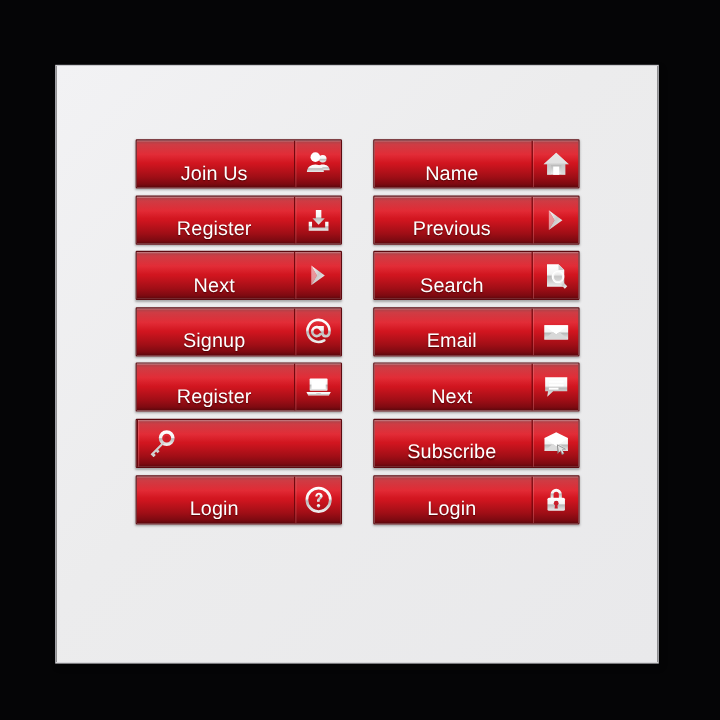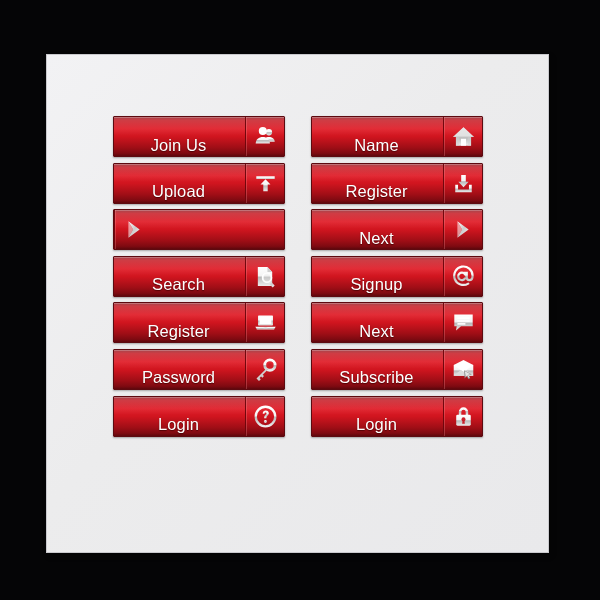--- a/index.html
+++ b/index.html
@@ -129,36 +129,29 @@
         </div>
         <div class="btn">
           <div class="btn-label">Name</div>
           <div class="btn-icon">
             <svg width="23" height="23" viewBox="0 0 24 24">
               <use href="#sym-house-icon"></use>
             </svg>
           </div>
         </div>
         <div class="btn">
-          <div class="btn-label">Upload</div>
-          <div class="btn-icon">
-            <svg width="23" height="23" viewBox="0 0 24 24">
-              <use href="#sym-upload-icon"></use>
-            </svg>
-          </div>
-        </div>
-        <div class="btn">
           <div class="btn-label">Register</div>
           <div class="btn-icon">
             <svg width="23" height="23" viewBox="0 0 24 24">
               <use href="#sym-download-icon"></use>
             </svg>
           </div>
         </div>
         <div class="btn">
+          <div class="btn-label">Previous</div>
           <div class="btn-icon">
             <svg width="23" height="23" viewBox="0 0 24 24">
               <use href="#sym-arrow-right-icon"></use>
             </svg>
           </div>
         </div>
         <div class="btn">
           <div class="btn-label">Next</div>
           <div class="btn-icon">
             <svg width="23" height="23" viewBox="0 0 24 24">
@@ -176,37 +169,44 @@
         </div>
         <div class="btn">
           <div class="btn-label">Signup</div>
           <div class="btn-icon">
             <svg width="23" height="23" viewBox="0 0 24 24">
               <use href="#sym-at-sign-icon"></use>
             </svg>
           </div>
         </div>
         <div class="btn">
+          <div class="btn-label">Email</div>
+          <div class="btn-icon">
+            <svg width="23" height="23" viewBox="0 0 24 24">
+              <use href="#sym-envelope-icon"></use>
+            </svg>
+          </div>
+        </div>
+        <div class="btn">
           <div class="btn-label">Register</div>
           <div class="btn-icon">
             <svg width="23" height="23" viewBox="0 0 24 24">
               <use href="#sym-laptop-icon"></use>
             </svg>
           </div>
         </div>
         <div class="btn">
           <div class="btn-label">Next</div>
           <div class="btn-icon">
             <svg width="23" height="23" viewBox="0 0 24 24">
               <use href="#sym-speech-bubble-icon"></use>
             </svg>
           </div>
         </div>
         <div class="btn">
-          <div class="btn-label">Password</div>
           <div class="btn-icon">
             <svg width="23" height="23" viewBox="0 0 24 24">
               <use href="#sym-key-icon"></use>
             </svg>
           </div>
         </div>
         <div class="btn">
           <div class="btn-label">Subscribe</div>
           <div class="btn-icon">
             <svg width="23" height="23" viewBox="0 0 24 24">

